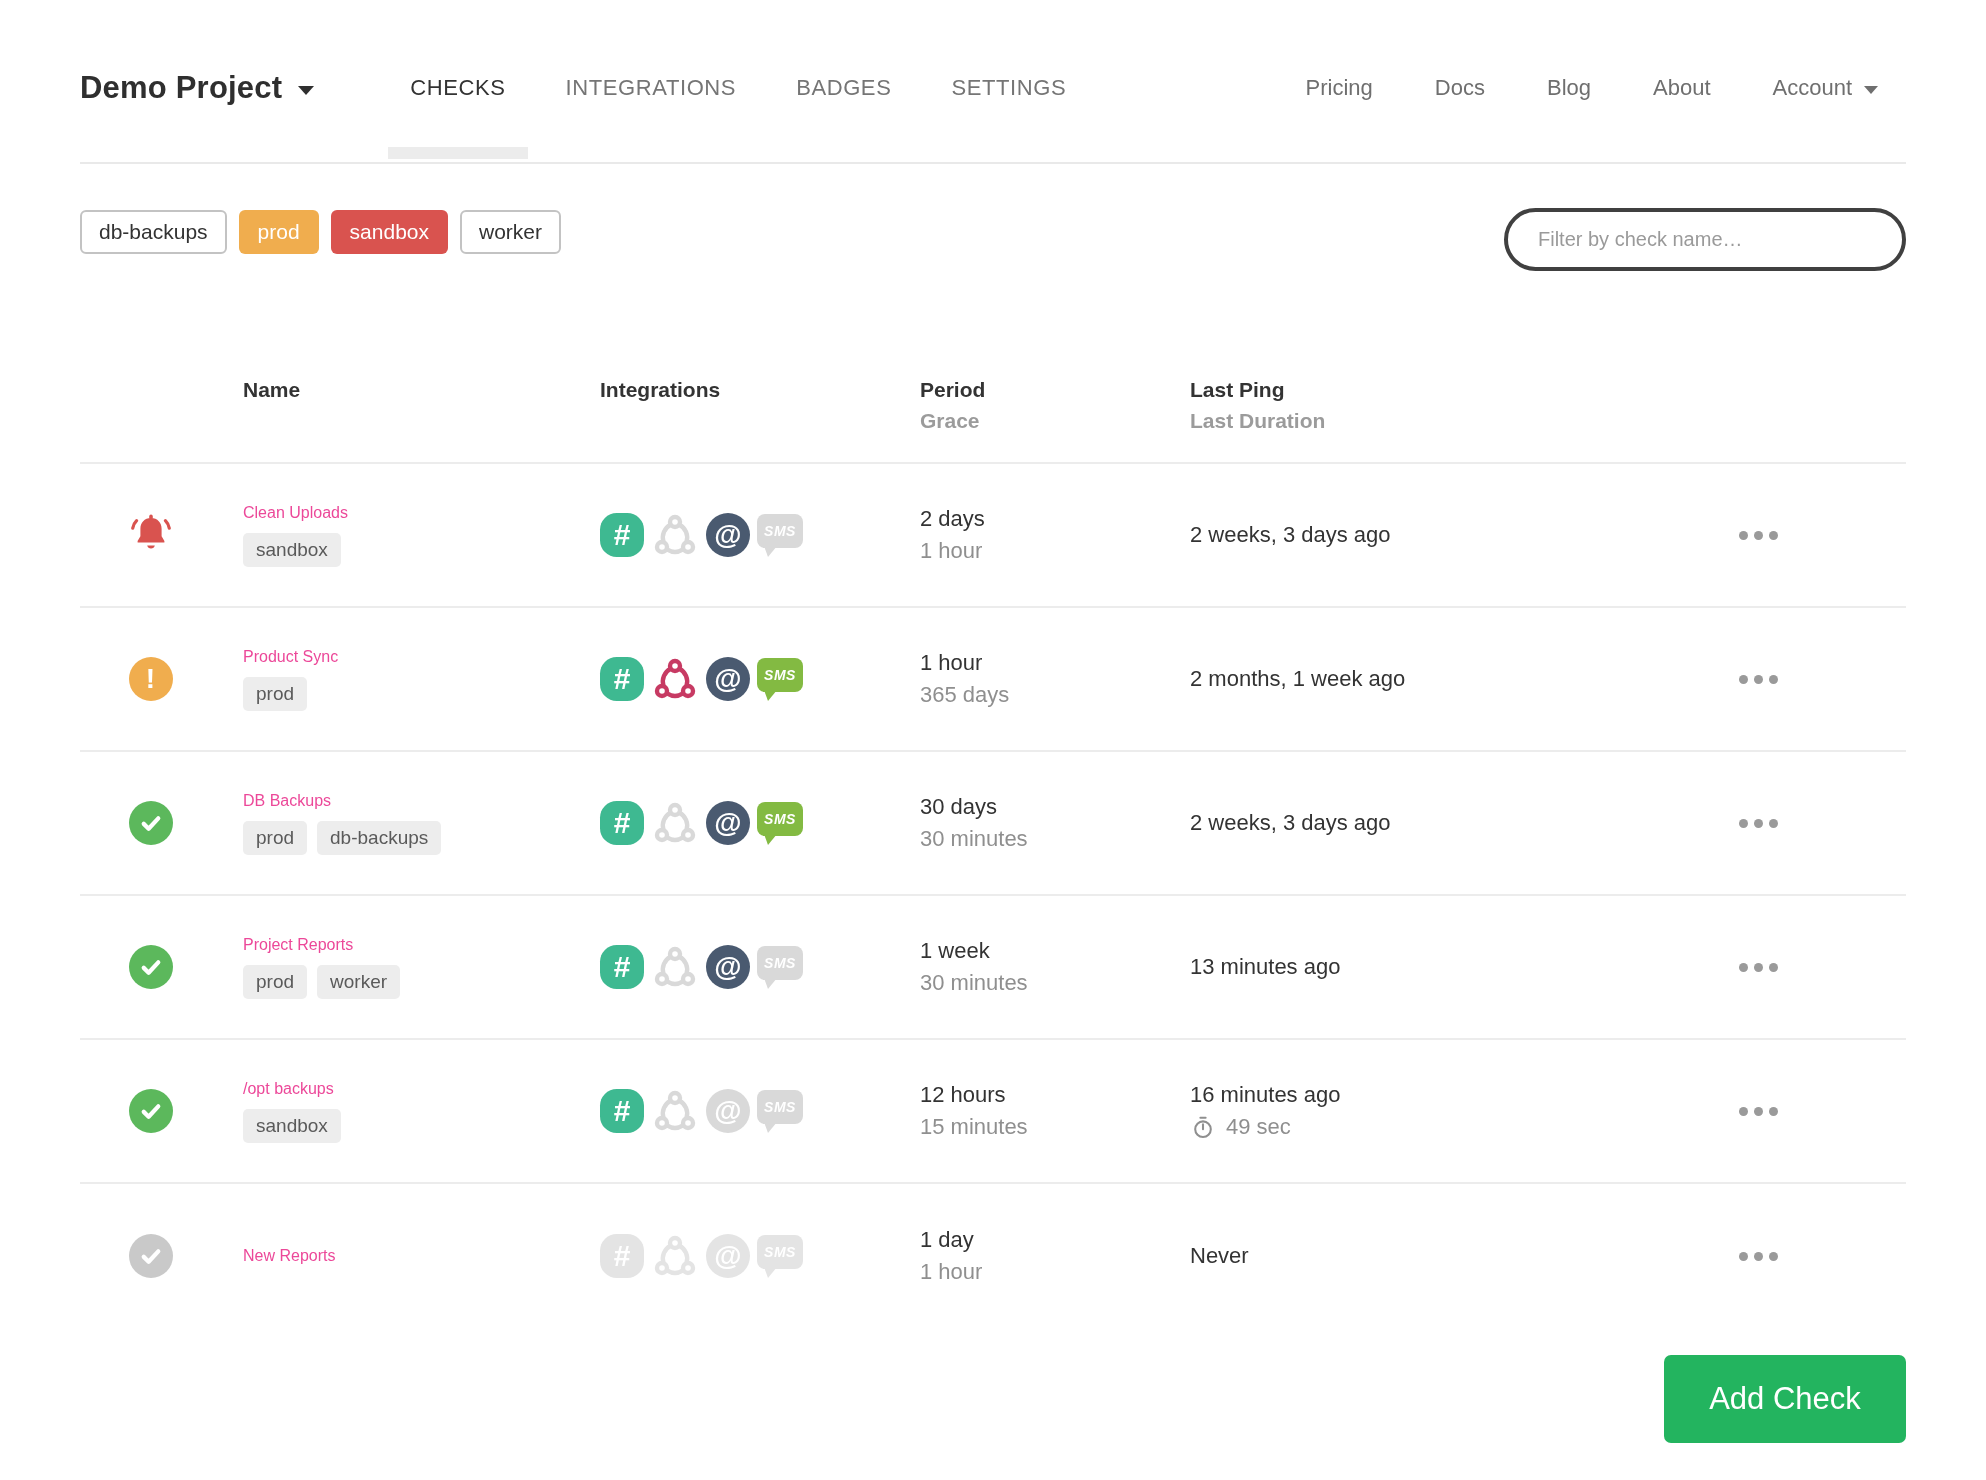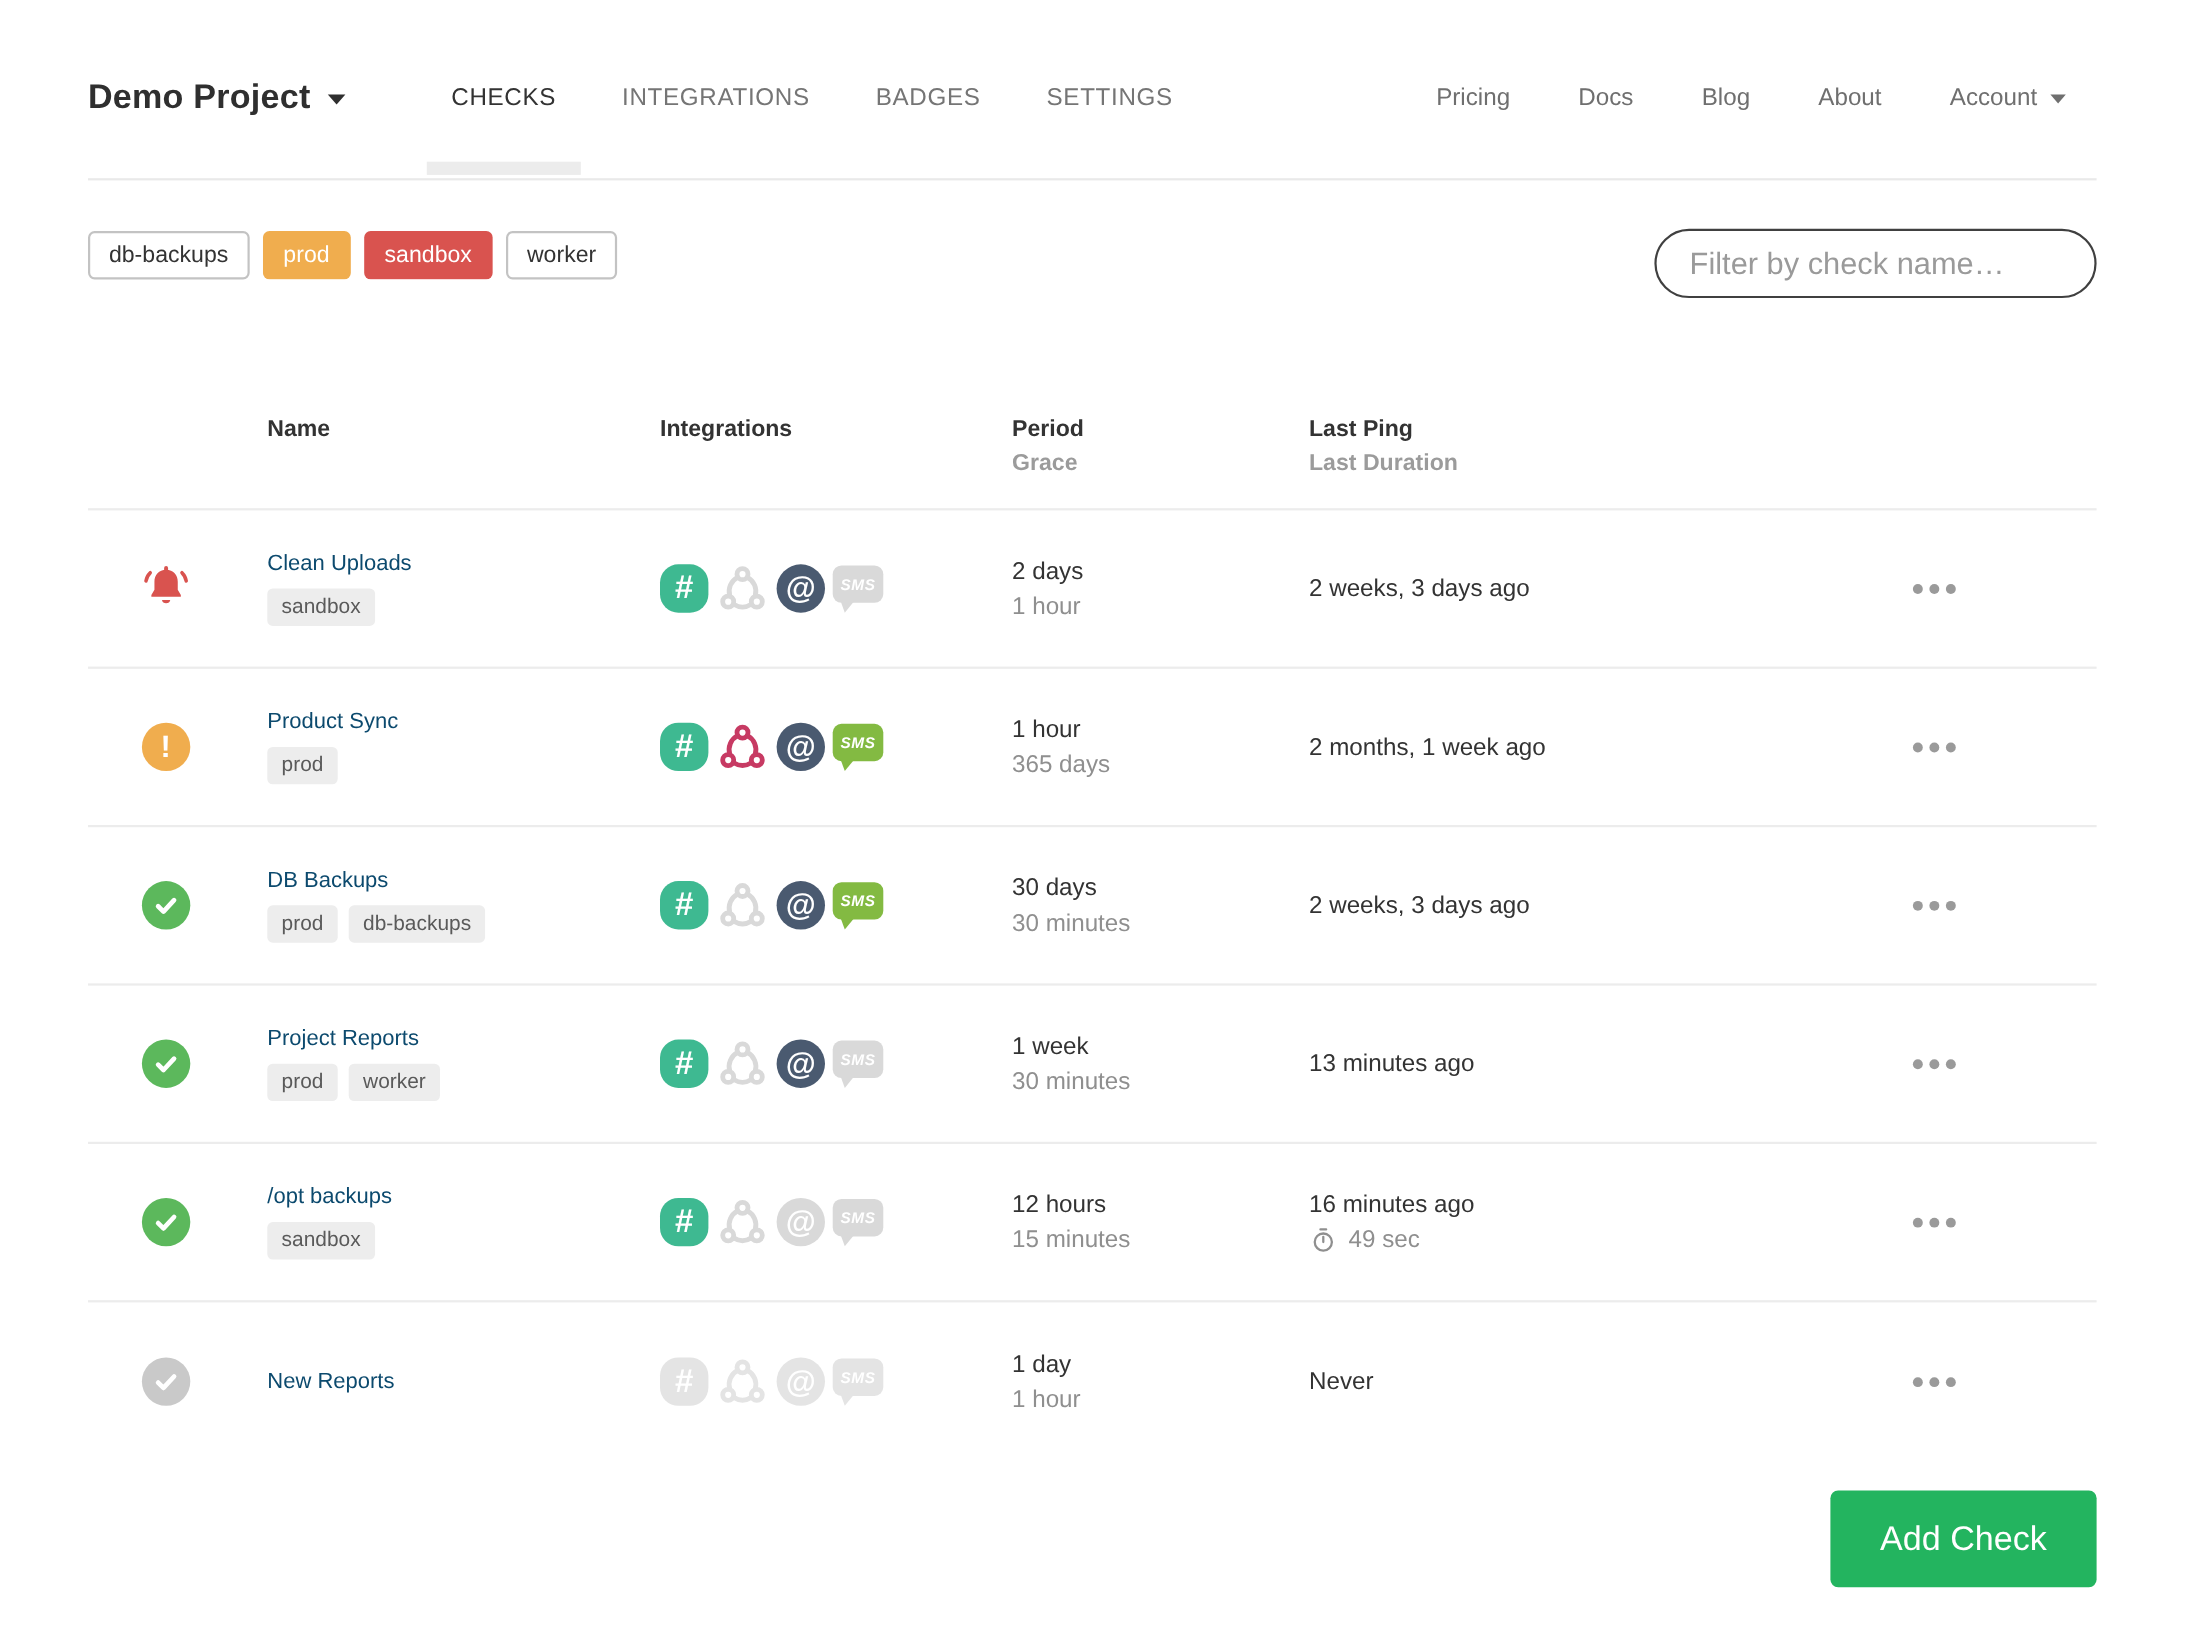--- a/index.html
+++ b/index.html
@@ -38,23 +38,23 @@
   .toolbar { margin-top:44px; display:flex; align-items:flex-start; }
   .tagbtns { display:flex; gap:12px; padding-top:2px; }
   .tagbtn {
     font-size:21px; padding:8px 17px; border-radius:6px; cursor:pointer;
     border:2px solid transparent; line-height:24px;
   }
   .tagbtn.plain { background:#fff; border-color:#c3c3c3; color:#333; }
   .tagbtn.orange { background:#f0ad4e; color:#fff; }
   .tagbtn.red { background:#d9534f; color:#fff; }
   .filter-input {
-    margin-left:auto; width:402px; height:63px; border:2px solid #404040; border-radius:32px;
+    margin-left:auto; width:402px; height:63px; border:4px solid #404040; border-radius:32px;
     font-family:"Liberation Sans", sans-serif;
-    padding:0 30px; font-size:28px; color:#333; outline:none;
+    padding:0 30px; font-size:20px; color:#333; outline:none;
   }
   .filter-input::placeholder { color:#9a9a9a; }
 
   
   .checks-table { margin-top:89px; }
   .grid {
     display:grid;
     grid-template-columns:163px 357px 320px 270px 545px 1fr;
     align-items:center;
   }
@@ -73,21 +73,21 @@
   .status .warn { display:none; width:44px; height:44px; border-radius:50%; background:#f0ad4e;
     color:#fff; font-weight:bold; font-size:28px; align-items:center; justify-content:center; }
   .status.grace .warn { display:flex; }
   .status .chk { display:none; width:44px; height:44px; border-radius:50%;
     align-items:center; justify-content:center; }
   .status.up .chk { display:flex; background:#5cb85c; }
   .status.new .chk { display:flex; background:#c9c9c9; }
   .status .chk svg { width:30px; height:30px; }
 
   
-  .row-title { font-size:20px; color:#0c4a6e; }
+  .row-title { font-size:16px; color:#ec4899; }
   .row-tags { margin-top:11px; display:flex; gap:10px; }
   .row-tags:empty { display:none; }
   .rowtag { background:#ededed; color:#5a5a5a; font-size:19px; padding:6px 13px; border-radius:5px; line-height:22px; }
 
   
   .cell-integrations { display:flex; gap:7px; align-items:center; }
   .integ { position:relative; }
   .icon-slack { width:44px; height:44px; border-radius:38%; display:flex; align-items:center; justify-content:center;
     color:#fff; font-size:30px; font-weight:bold; }
   .icon-slack.on { background:#3eb991; }

